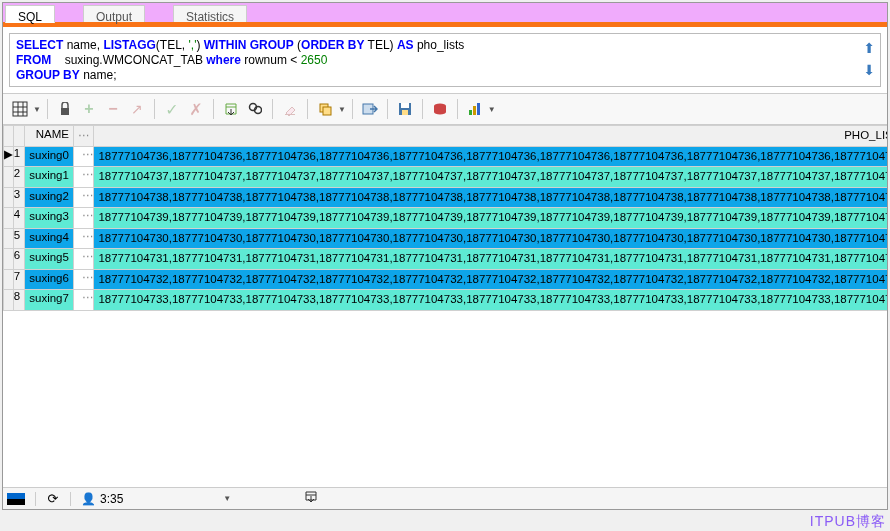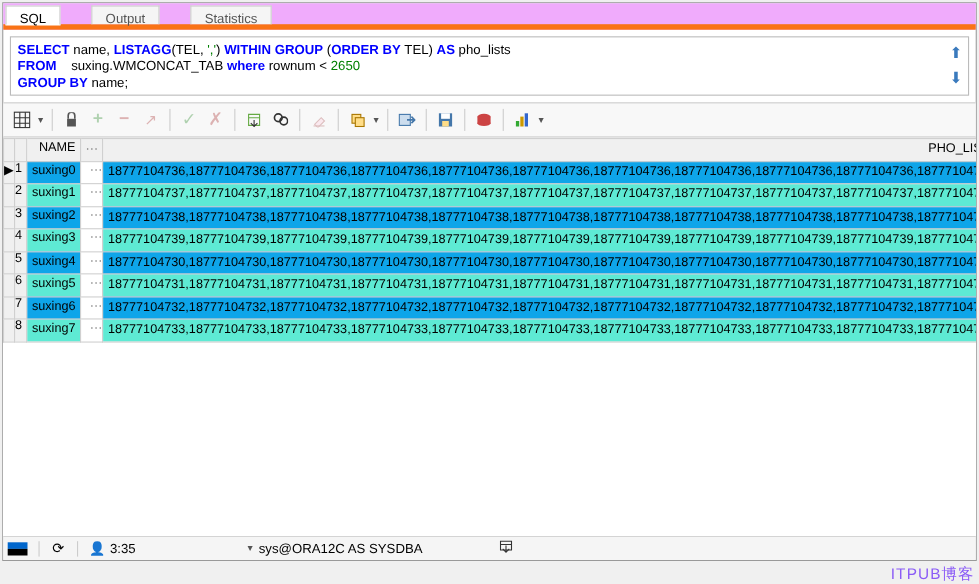--- a/index.html
+++ b/index.html
@@ -218,21 +218,20 @@
         <div style="background:#06c"></div>
         <div style="background:#000"></div>
       </div>
     <div class="status-sep"></div>
     <span class="tbtn" style="font-size:13px">⟳</span>
     <div class="status-sep"></div>
     <span style="font-size:12px;margin:0 4px">👤</span>
     <span>3:35</span>
     <div style="width:100px"></div>
     <span style="font-size:8px;color:#555;margin-right:4px">▼</span>
-    <span>sys@ORA12C AS SYSDBA</span>
     <div style="width:70px"></div>
     <span><svg width="14" height="12">
           <path d="M1,1 L11,1 L11,9 L1,9 Z M1,4 L11,4" fill="none" stroke="#333"></path>
           <path d="M6,5 L6,11 M3,8 L6,11 L9,8" fill="none" stroke="#333"></path>
         </svg></span>
   </div>
 </div>
 
 <div class="watermark">ITPUB博客</div>
 

